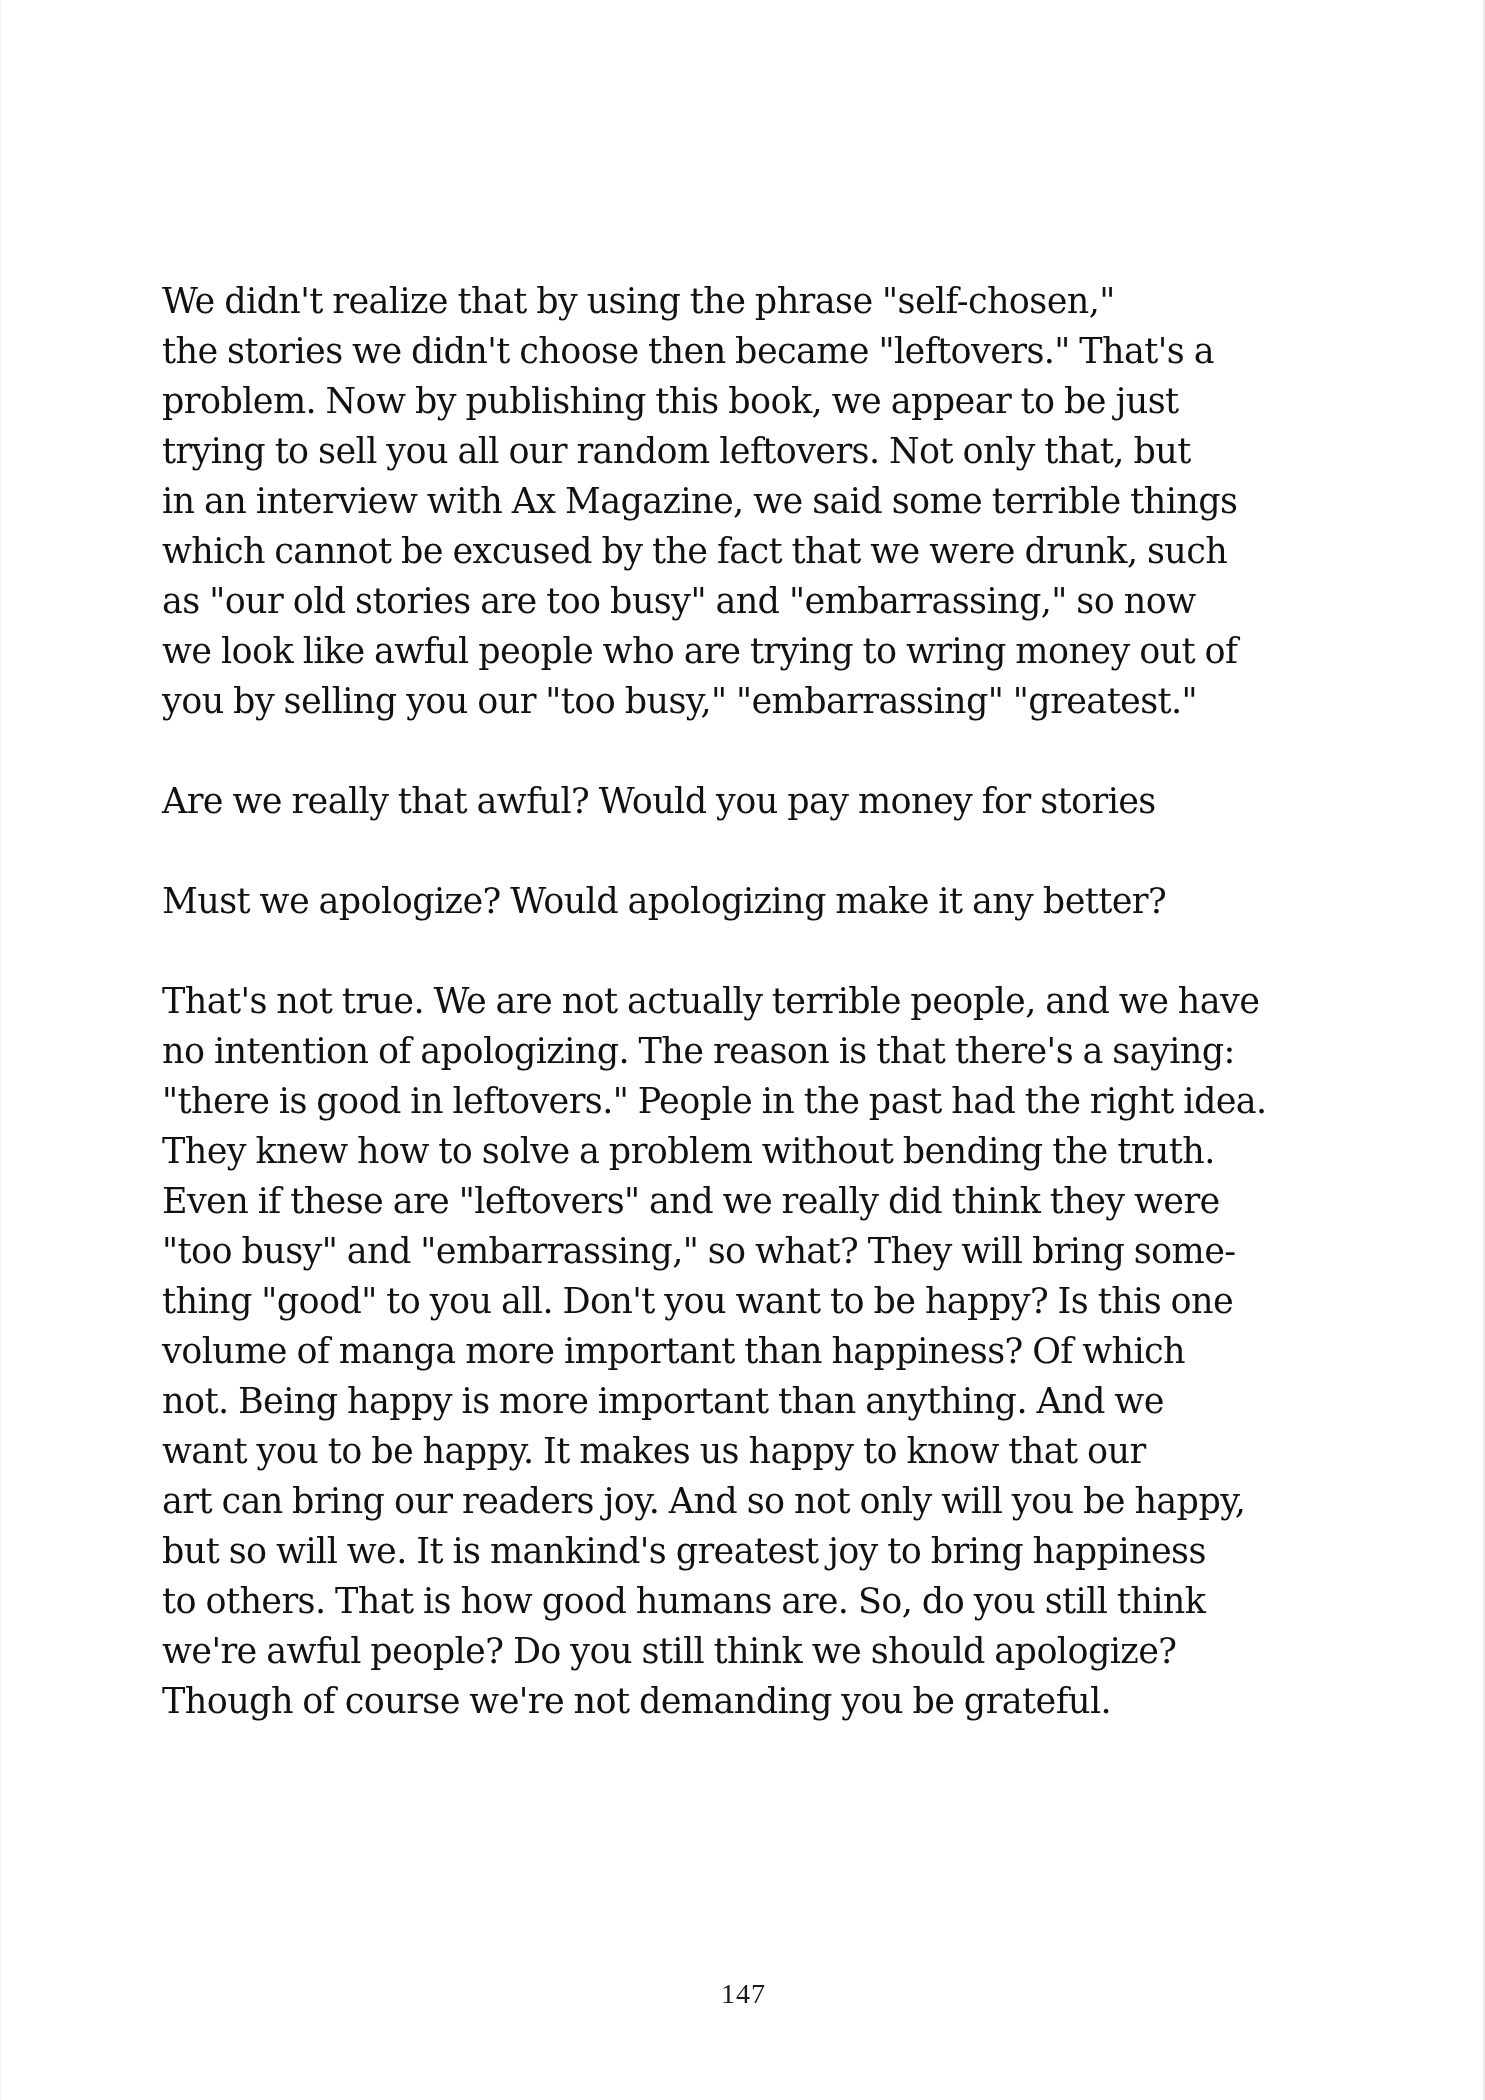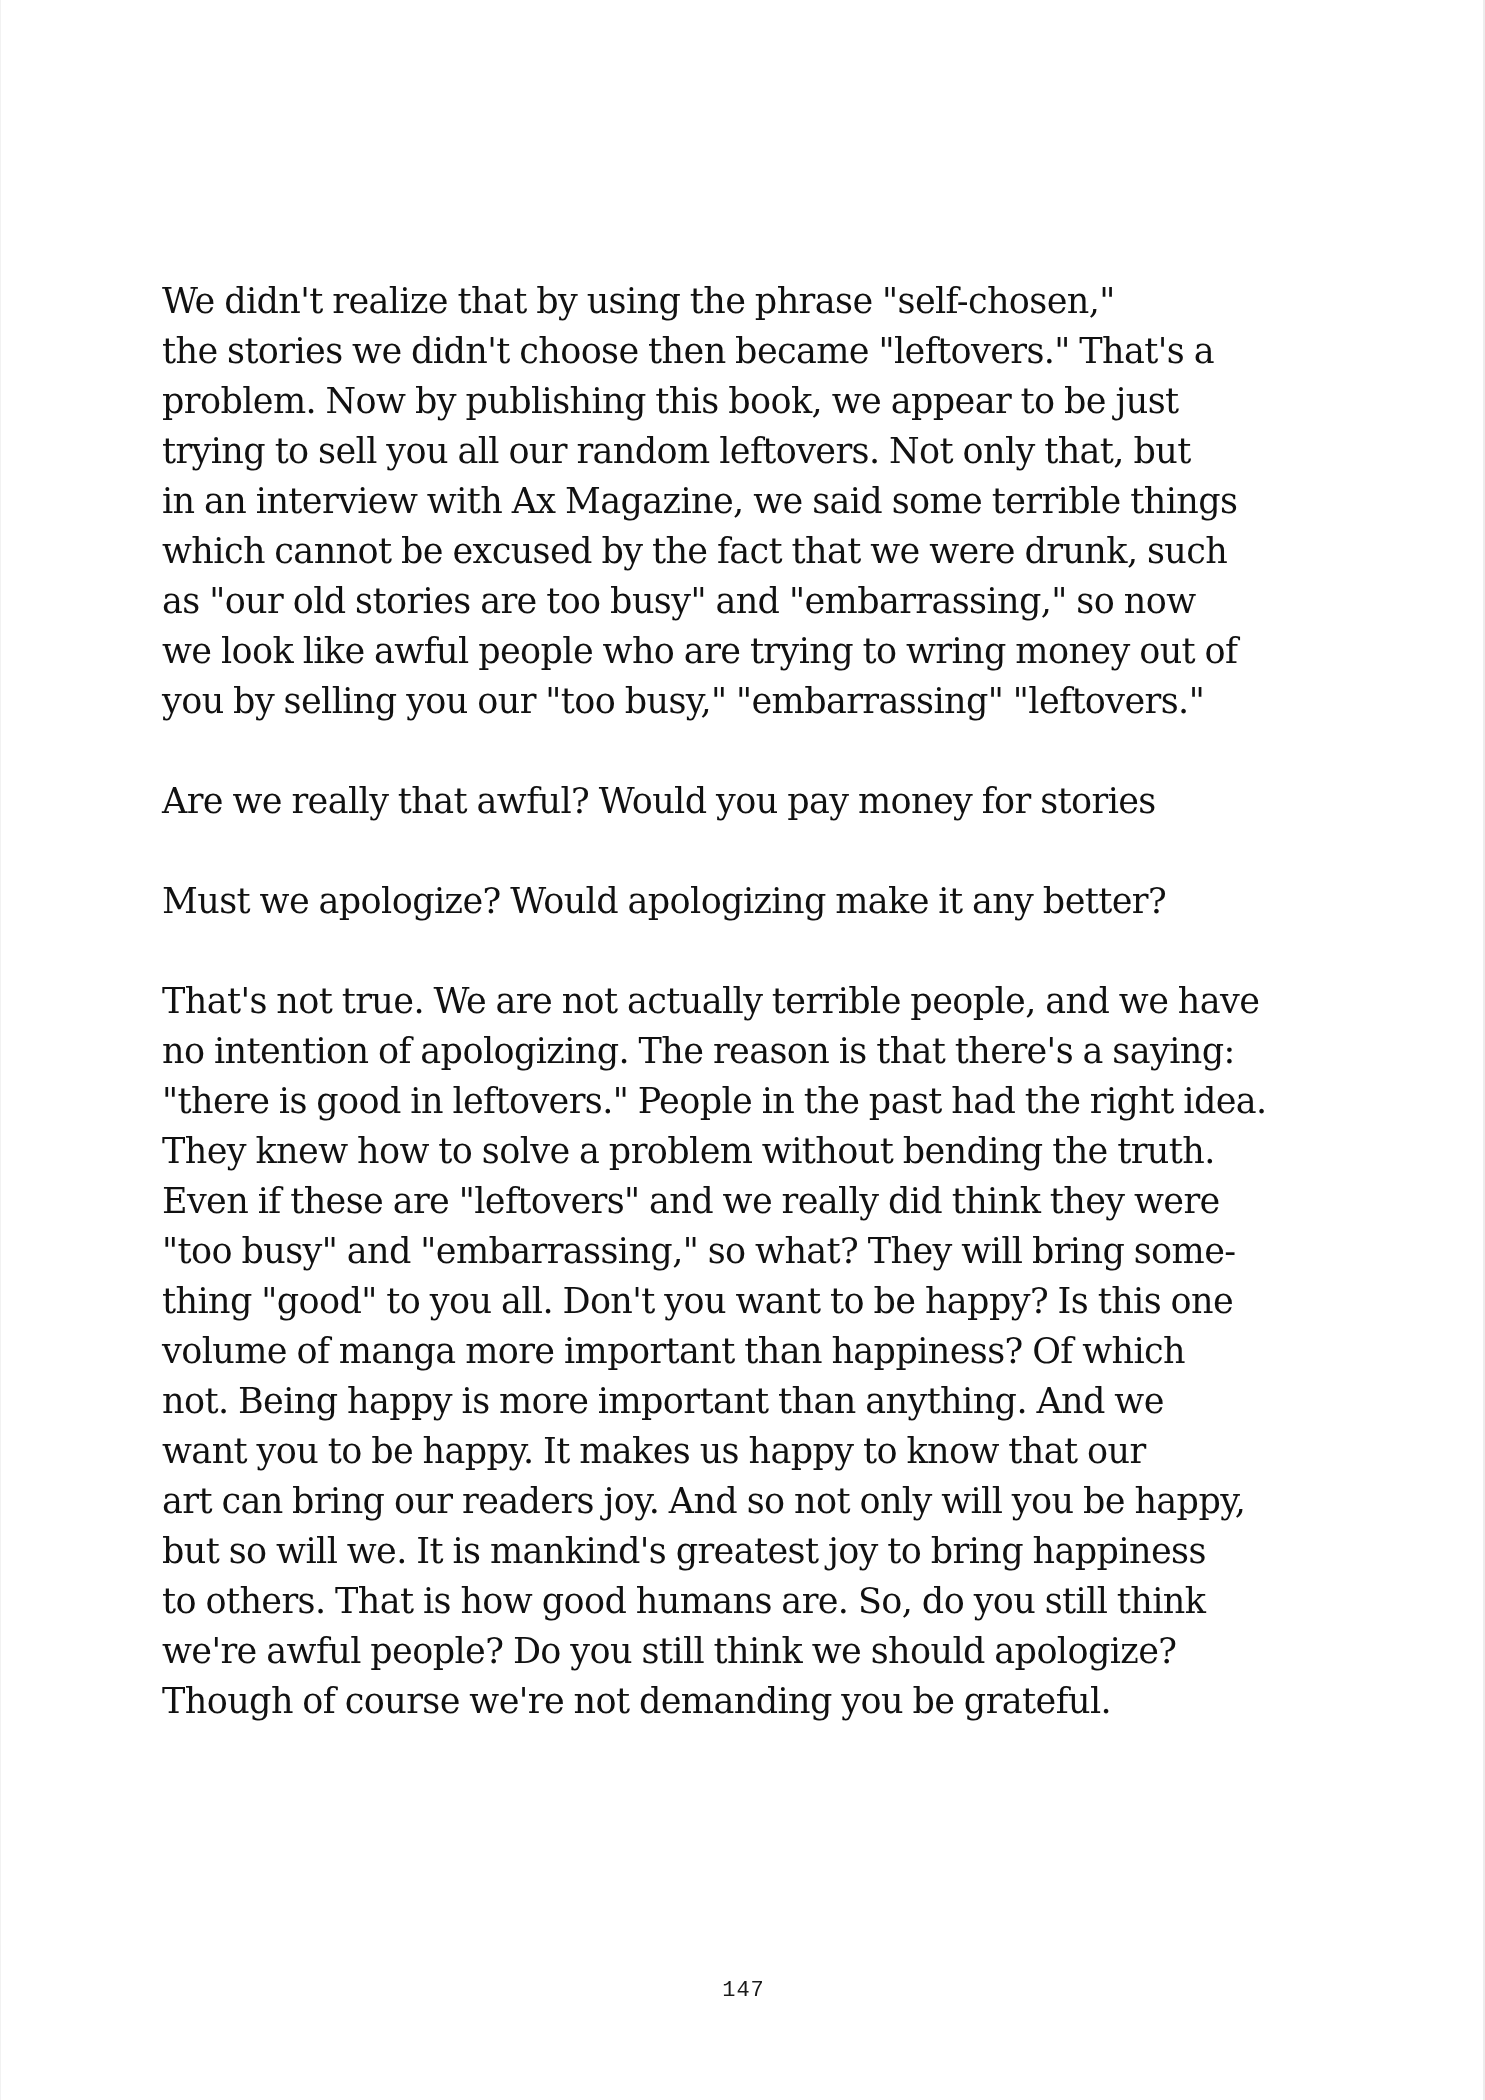--- a/index.html
+++ b/index.html
@@ -41,42 +41,42 @@
     .line {
       display: block;
       white-space: nowrap;
     }
     .page-number {
       position: absolute;
       top: 1978px;
       left: 0;
       width: 1485px;
       text-align: center;
-      font-family: Liberation Mono, monospace;
-      font-size: 22px;
+      font-family: Liberation Serif, serif;
+      font-size: 28px;
       color: #1a1a1a;
       letter-spacing: 1px;
     }
   </style>
 </head>
 <body>
 
 <div class="page">
   <div class="body-text">
 
     <p class="para">
       <span class="line">We didn't realize that by using the phrase "self-chosen,"</span>
       <span class="line">the stories we didn't choose then became "leftovers." That's a</span>
       <span class="line">problem. Now by publishing this book, we appear to be just</span>
       <span class="line">trying to sell you all our random leftovers. Not only that, but</span>
       <span class="line">in an interview with Ax Magazine, we said some terrible things</span>
       <span class="line">which cannot be excused by the fact that we were drunk, such</span>
       <span class="line">as "our old stories are too busy" and "embarrassing," so now</span>
       <span class="line">we look like awful people who are trying to wring money out of</span>
-      <span class="line">you by selling you our "too busy," "embarrassing" "leftovers."</span>
+      <span class="line">you by selling you our "too busy," "embarrassing" "greatest."</span>
     </p>
 
     <p class="para">
       <span class="line">Are we really that awful? Would you pay money for stories</span>
     </p>
 
     <p class="para">
       <span class="line">Must we apologize? Would apologizing make it any better?</span>
     </p>
 

